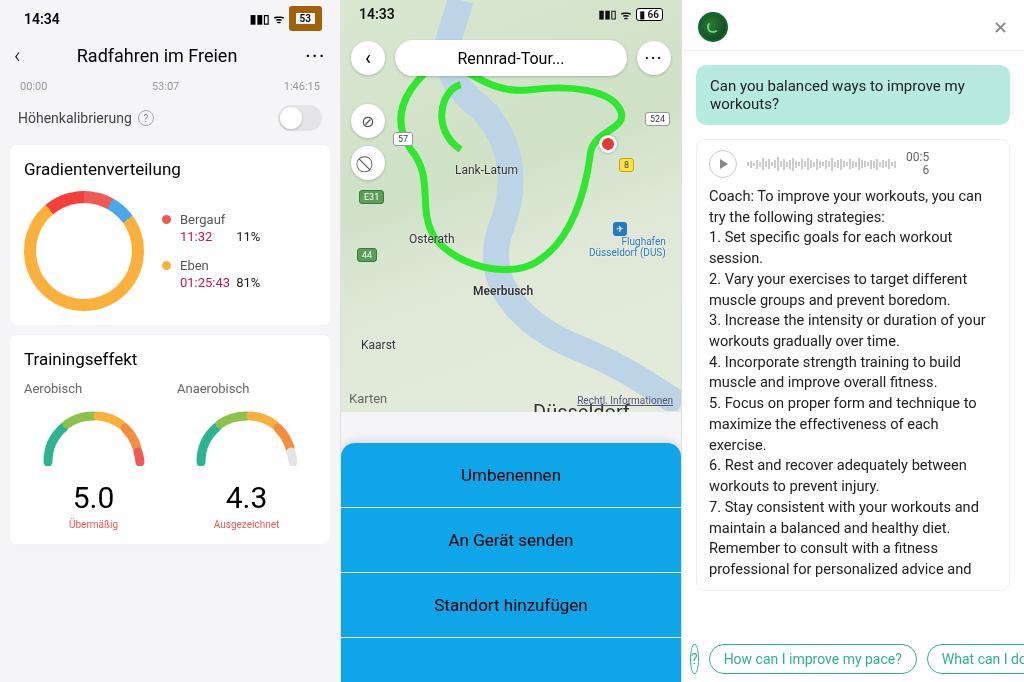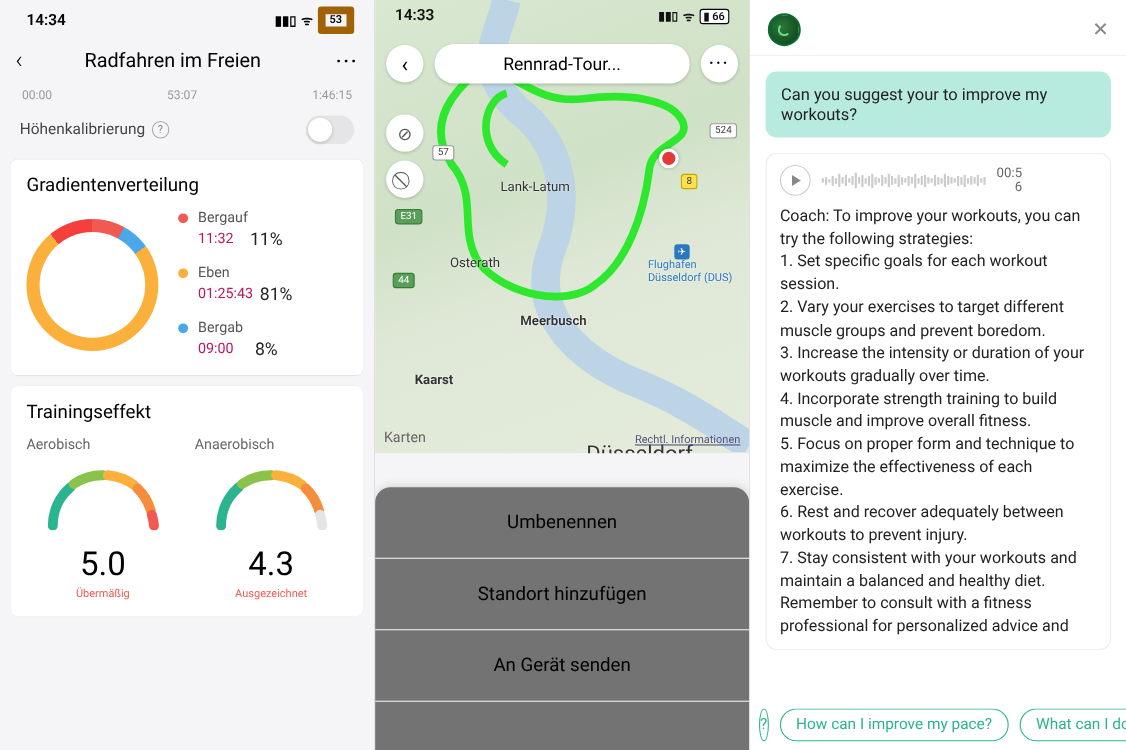--- a/index.html
+++ b/index.html
@@ -27,21 +27,21 @@
   .card-title { font-size: 17px; margin-bottom: 12px; }
 
   .donut-wrap { display:flex; align-items:center; gap: 18px; }
   .donut { width: 120px; height: 120px; border-radius: 50%; background: conic-gradient(#f15a52 0 8%, #4aa7e8 8% 15%, #fbb03b 15% 89%, #f43f3a 89% 100%); position:relative; }
   .donut::after { content:""; position:absolute; inset:12px; background:#fff; border-radius:50%; }
   .legend { font-size: 13px; display:flex; flex-direction:column; gap: 14px; }
   .legend-item { display:grid; grid-template-columns: 12px auto auto; column-gap: 6px; row-gap: 2px; align-items:center; }
   .dot { width: 9px; height: 9px; border-radius:50%; grid-row: 1; grid-column:1; }
   .legend-label { grid-column: 2 / 4; color:#555; }
   .legend-val { grid-column: 2; font-size:13px; color:#be185d; }
-  .legend-pct { grid-column: 3; font-size:16px; color:#222; text-align:left; }
+  .legend-pct { grid-column: 3; font-size:13px; color:#222; text-align:right; }
   .dot-red { background:#f15a52; }
   .dot-yellow { background:#fbb03b; }
   .dot-blue { background:#4aa7e8; }
 
   .effect-row { display:flex; gap: 14px; }
   .effect-col { flex:1; text-align:center; }
   .effect-label { font-size:13px; color:#666; text-align:left; margin-bottom:6px; }
   .gauge { width: 120px; height: 64px; margin: 0 auto; position:relative; overflow:hidden; }
   .gauge svg { width:120px; height:120px; position:absolute; top:0; left:0;}
   .gauge-value { font-size: 30px; font-weight: 400; margin-top: 14px; }
@@ -59,21 +59,21 @@
   .map-buttons-left { position:absolute; top:104px; left:10px; display:flex; flex-direction:column; gap:8px;}
   .map-round-btn { width:34px; height:34px; background:#fff; border-radius:50%; display:flex; align-items:center; justify-content:center; color:#555; font-size:16px; box-shadow:0 1px 3px rgba(0,0,0,.2);}
   .status-bar2 { position:absolute; top:4px; left:0; right:0; display:flex; justify-content:space-between; padding:2px 18px; font-size:14px; font-weight:600; color:#111;}
   .nav2 { position:absolute; top:40px; left:10px; right:10px; display:flex; align-items:center; gap:10px; }
   .nav2-back { width:34px; height:34px; background:#fff; border-radius:50%; display:flex; align-items:center; justify-content:center; box-shadow:0 1px 3px rgba(0,0,0,.2);}
   .nav2-title { flex:1; background:#fff; height:36px; border-radius:18px; display:flex; align-items:center; justify-content:center; font-size:16px; box-shadow:0 1px 3px rgba(0,0,0,.2);}
   .nav2-more { width:34px; height:34px; background:#fff; border-radius:50%; display:flex; align-items:center; justify-content:center; box-shadow:0 1px 3px rgba(0,0,0,.2); font-weight:700; letter-spacing:2px; font-size:14px;}
   .red-dot { position:absolute; width:18px; height:18px; background:#e53935; border:3px solid #fff; border-radius:50%; box-shadow:0 0 3px rgba(0,0,0,.3);}
   .track-svg { position:absolute; inset:0; }
 
-  .sheet { position:absolute; bottom:0; left:0; right:0; background:#737373; border-radius:14px 14px 0 0; box-shadow:0 -2px 8px rgba(0,0,0,.12); }
+  .sheet { position:absolute; bottom:0; left:0; right:0; background:#0ea5e9; border-radius:14px 14px 0 0; box-shadow:0 -2px 8px rgba(0,0,0,.12); }
   .sheet-item { padding: 22px 0; text-align:center; font-size:17px; border-bottom:1px solid #eee; }
   .sheet-item:last-child { border-bottom:none; }
 
   
   .chat-header { display:flex; align-items:center; justify-content:space-between; padding:12px 16px 8px 16px; border-bottom: 1px solid #efefef;}
   .avatar { width:30px; height:30px; border-radius:50%; background: radial-gradient(circle at 40% 40%, #2a7a3a, #0a3d17); border:2px solid #0a6b30; position:relative; }
   .avatar::after { content:""; position:absolute; inset:7px; border-radius:50%; border:2px solid #6fd288; border-top-color:transparent; border-right-color:transparent; }
   .close-x { color:#888; font-size:18px; font-weight:300; }
 
   .user-bubble { margin:14px 14px; background:#b8ebe0; padding:12px 14px; border-radius:10px; font-size:15px; color:#222; }
@@ -129,26 +129,20 @@
           <span class="dot dot-red"></span>
           <span class="legend-label">Bergauf</span>
           <span class="legend-val">11:32</span>
           <span class="legend-pct">11%</span>
         </div>
         <div class="legend-item">
           <span class="dot dot-yellow"></span>
           <span class="legend-label">Eben</span>
           <span class="legend-val">01:25:43</span>
           <span class="legend-pct">81%</span>
-        </div>
-        <div class="legend-item">
-          <span class="dot dot-blue"></span>
-          <span class="legend-label">Bergab</span>
-          <span class="legend-val">09:00</span>
-          <span class="legend-pct">8%</span>
         </div>
       </div>
     </div>
   </div>
 
   <div class="card">
     <div class="card-title">Trainingseffekt</div>
     <div class="effect-row">
       <div class="effect-col">
         <div class="effect-label">Aerobisch</div>
@@ -216,51 +210,51 @@
         </div>
       <div class="map-round-btn">
           <span>⃠</span>
         </div>
     </div>
 
     <div class="map-labels">
       <span class="map-label" style="top:163px; left:114px;">Lank-Latum</span>
       <span class="map-label" style="top:232px; left:68px;">Osterath</span>
       <span class="map-label" style="top:284px; left:132px; font-weight:600;">Meerbusch</span>
-      <span class="map-label" style="top:338px; left:36px;font-weight:bold;">Kaarst</span>
+      <span class="map-label" style="top:338px; left:20px;">Kaarst</span>
       <span class="map-label bold" style="top:356px; left:192px;">Düsseldorf</span>
-      <span class="map-label" style="top:236px; left:248px; font-size:10px; color:#2a78c2; white-space:pre; text-align:left;">Flughafen
+      <span class="map-label" style="top:236px; left:248px; font-size:10px; color:#2a78c2; white-space:pre; text-align:right;">Flughafen
 Düsseldorf (DUS)</span>
       <span style="position:absolute; top:222px; left:272px; width:14px;height:14px;background:#2a78c2;border-radius:3px;display:flex;align-items:center;justify-content:center;color:#fff;font-size:9px;">✈</span>
 
       <span class="badge-road" style="top:132px; left:52px;">57</span>
       <span class="badge-road" style="top:190px; left:18px; background:#5a9e5a;color:#fff;border-color:#3a7a3a;">E31</span>
       <span class="badge-road" style="top:112px; left:304px;">524</span>
       <span class="badge-road yellow" style="top:158px; left:278px;">8</span>
       <span class="badge-road" style="top:248px; left:16px; background:#5a9e5a;color:#fff;border-color:#3a7a3a;">44</span>
     </div>
     <span class="karten-attr"> <span>Karten</span></span>
     <span class="karten-info">Rechtl. Informationen</span>
   </div>
 
   <div class="sheet">
     <div class="sheet-item">Umbenennen</div>
+    <div class="sheet-item">An Gerät senden</div>
     <div class="sheet-item">Standort hinzufügen</div>
-    <div class="sheet-item">An Gerät senden</div>
     <div class="sheet-item" style="height:40px;"></div>
   </div>
 </div>
 
 <div class="panel panel3">
   <div class="chat-header">
     <div class="avatar"></div>
     <div class="close-x">✕</div>
   </div>
 
-  <div class="user-bubble">Can you suggest your to improve my workouts?</div>
+  <div class="user-bubble">Can you balanced ways to improve my workouts?</div>
 
   <div class="voice-card">
     <div class="voice-row">
       <div class="play-btn">
           <div class="play-triangle"></div>
         </div>
       <div class="wave-bars">
         <span style="height:4px"></span>
           <span style="height:7px"></span>
           <span style="height:3px"></span>

